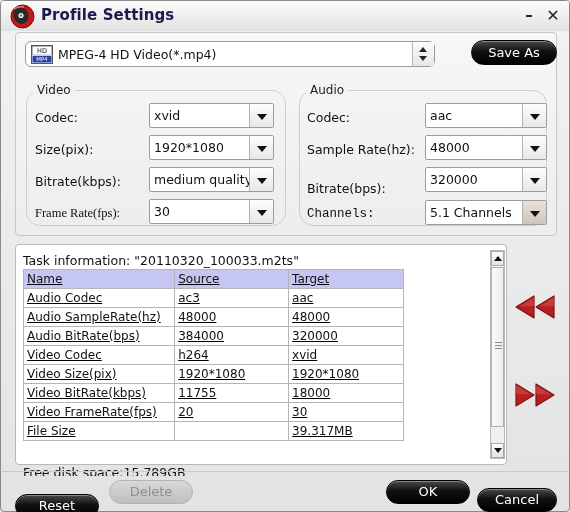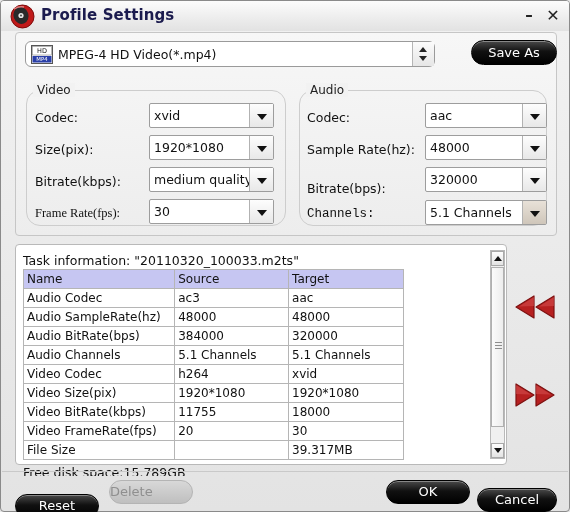--- a/index.html
+++ b/index.html
@@ -109,21 +109,21 @@
     border-left:5px solid transparent;border-right:5px solid transparent;
     border-top:6px solid #111;
   }
 
   
   .panel-task{left:14px;top:243px;width:492px;height:221px;
     background:#fff;border:1px solid #b9b9b9;}
   .task-title{position:absolute;left:22px;top:252px;font-size:12.5px;color:#111;}
   .tbl{
     position:absolute;left:22px;top:268px;width:381px;
-    border-collapse:collapse;table-layout:fixed;
+    border-collapse:collapse;table-layout:fixed;text-decoration:underline;
   }
   .tbl td{
     border:1px solid #b5b5b5;height:18px;padding:0 3px;
     font-size:12px;color:#111;background:#fff;
     white-space:nowrap;overflow:hidden;
   }
   .tbl tr.hdr td{background:#c6c6f2;}
   .col-name{width:150px;}
   .col-src{width:113px;}
   .col-tgt{width:114px;}
@@ -161,21 +161,21 @@
   .rb-back{left:511px;top:293px;}
   .rb-fwd{left:511px;top:381px;}
 
   
   .footer-sep{position:absolute;left:1px;top:470px;width:566px;height:1px;background:#c9c9c9;}
   .btn-reset{left:14px;top:493px;width:84px;height:24px;line-height:22px;}
   .btn-ok{left:385px;top:479px;width:84px;height:24px;line-height:22px;}
   .btn-cancel{left:476px;top:479px;width:80px;height:24px;line-height:22px;margin-top:8px;}
   .btn-disabled{
     position:absolute;left:108px;top:479px;width:84px;height:24px;
-    box-sizing:border-box;line-height:22px;text-align:left;
+    box-sizing:border-box;line-height:22px;text-align:center;
     background:linear-gradient(#d8d8d8,#bfbfbf);
     border:1px solid #b4b4b4;border-radius:13px;
     color:#8f8f8f;font-size:13px;cursor:default;
   }
 </style>
 </head>
 <body>
 
 <div class="window">
 
@@ -306,25 +306,20 @@
           <td>Audio SampleRate(hz)</td>
           <td>48000</td>
           <td>48000</td>
         </tr>
       <tr>
           <td>Audio BitRate(bps)</td>
           <td>384000</td>
           <td>320000</td>
         </tr>
       <tr>
-          <td>Audio Channels</td>
-          <td>5.1 Channels</td>
-          <td>5.1 Channels</td>
-        </tr>
-      <tr>
           <td>Video Codec</td>
           <td>h264</td>
           <td>xvid</td>
         </tr>
       <tr>
           <td>Video Size(pix)</td>
           <td>1920*1080</td>
           <td>1920*1080</td>
         </tr>
       <tr>

